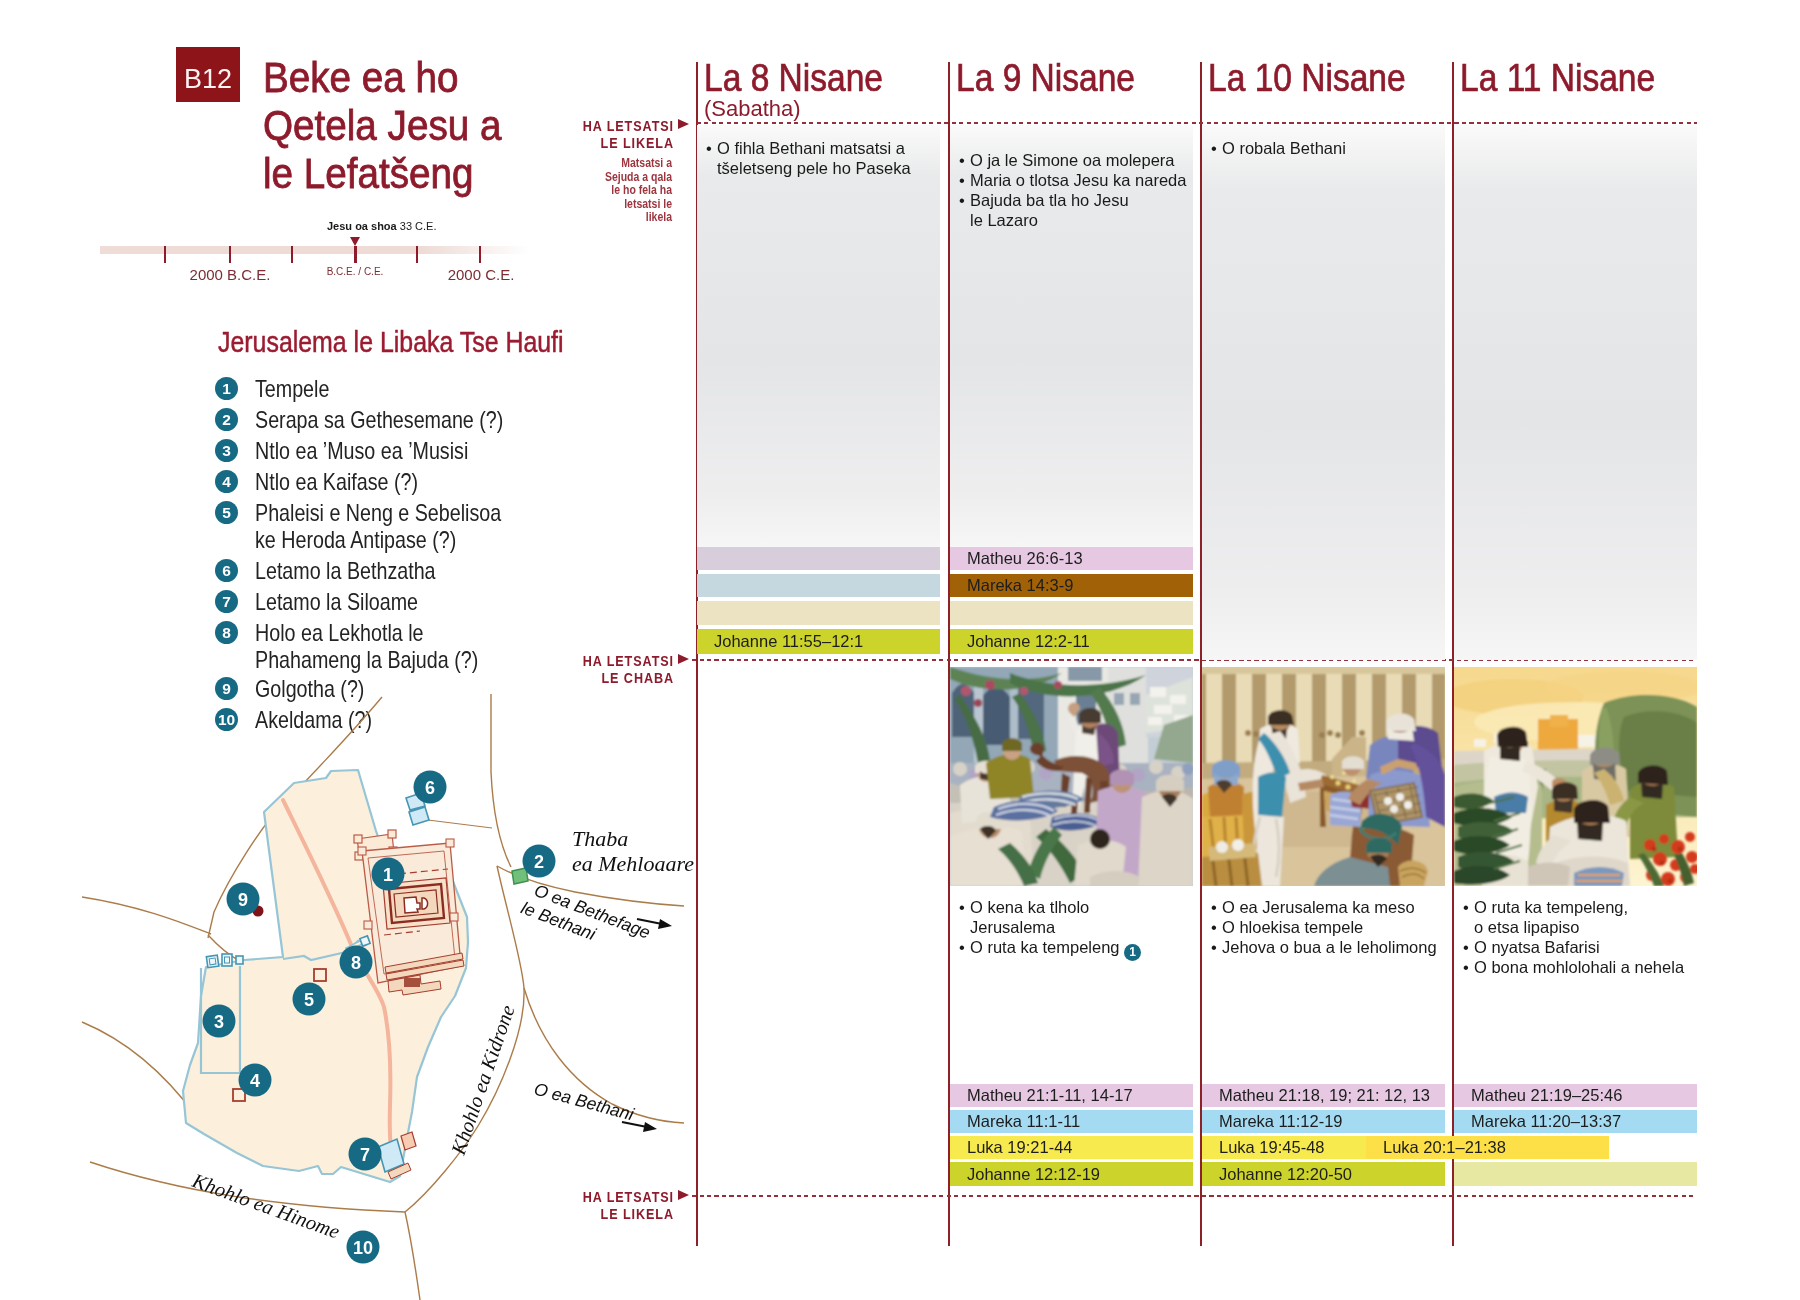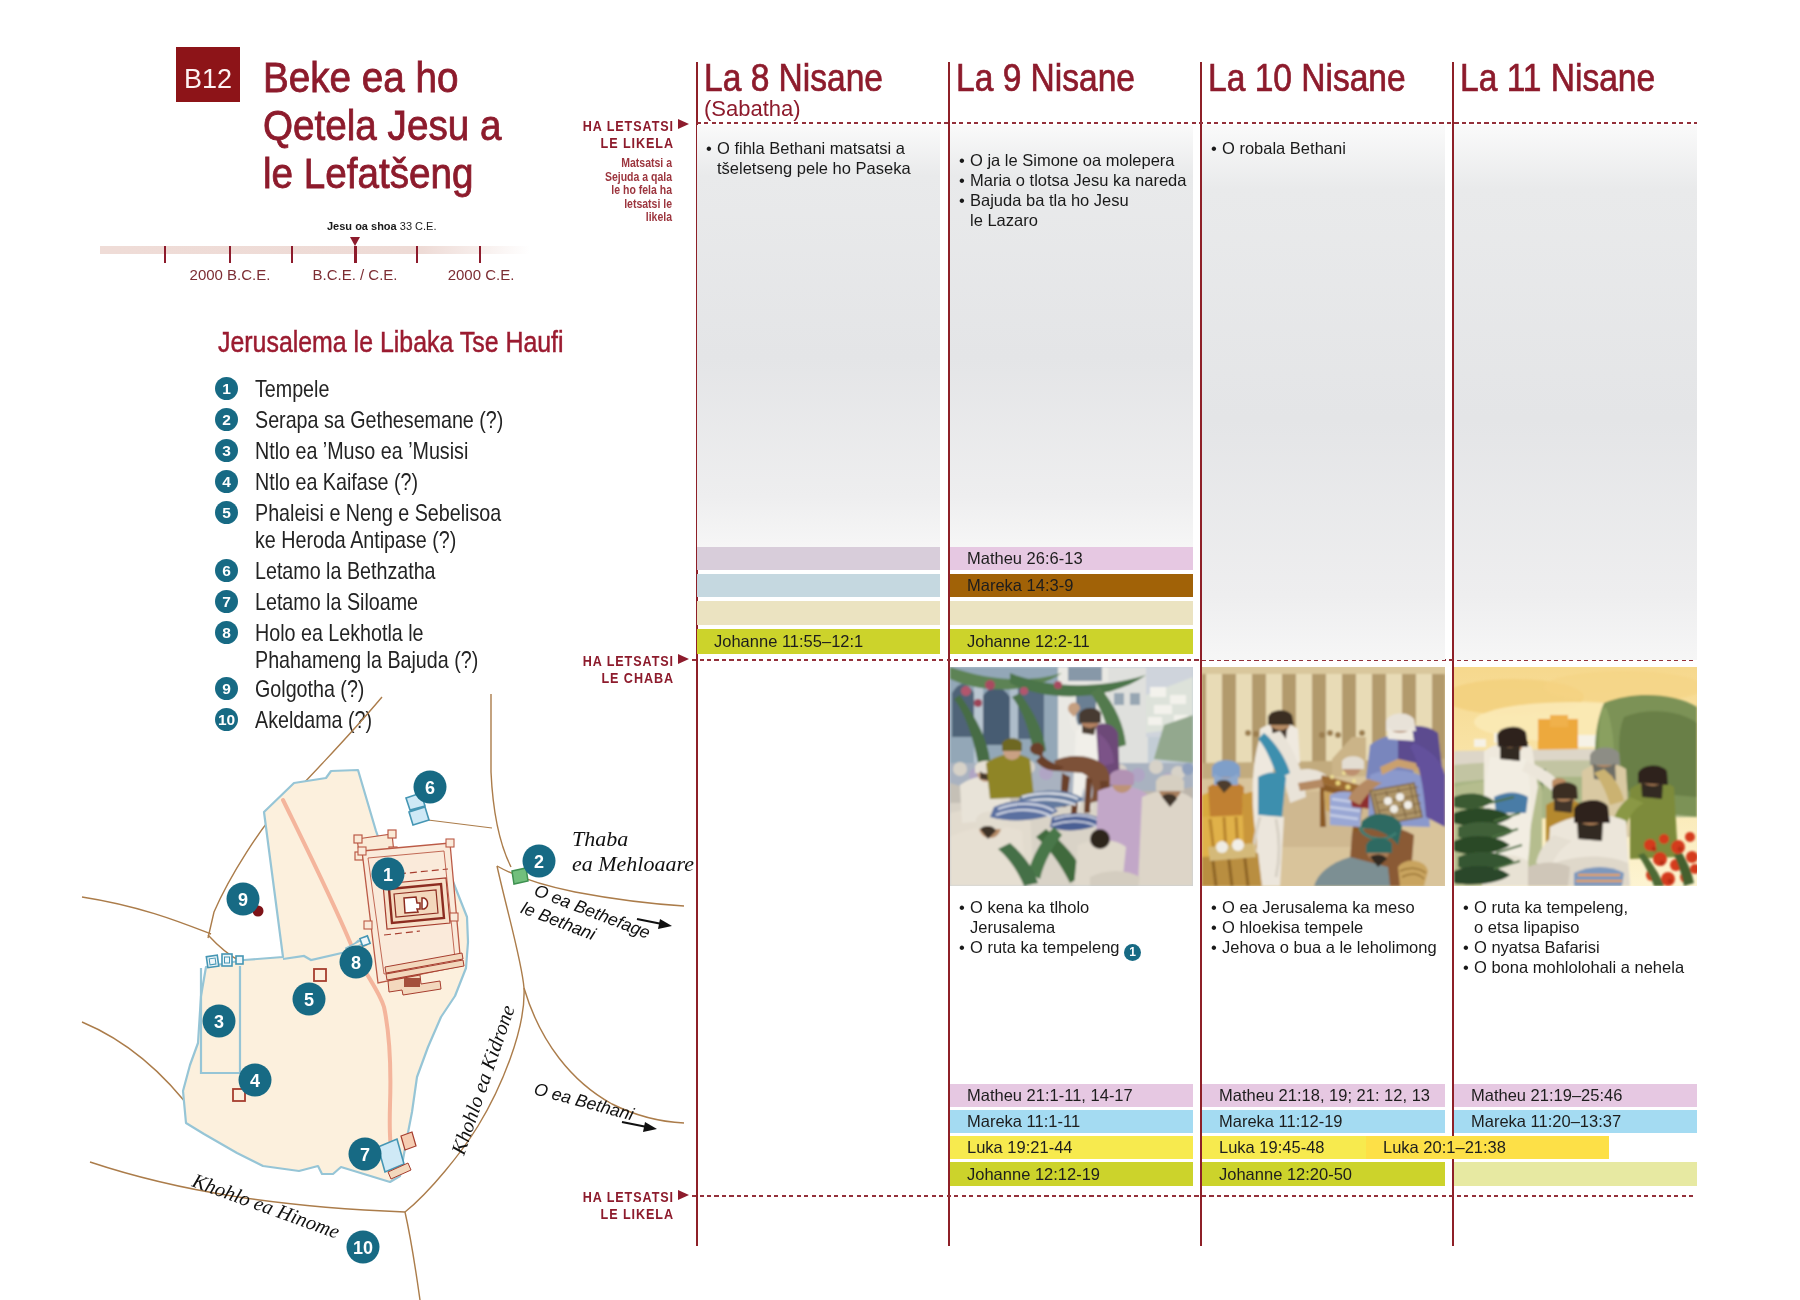--- a/index.html
+++ b/index.html
@@ -33,21 +33,21 @@
 <div class="abs" style="left:100px;top:246px;width:430px;height:8px;background:linear-gradient(90deg,#efdcd7 0%,#eedbd6 75%,rgba(238,219,214,0) 100%);"></div>
 
 <div class="abs" style="left:164px;top:246px;width:2px;height:17px;background:#8d1b2c;"></div>
 <div class="abs" style="left:229px;top:246px;width:2px;height:17px;background:#8d1b2c;"></div>
 <div class="abs" style="left:291px;top:246px;width:2px;height:17px;background:#8d1b2c;"></div>
 <div class="abs" style="left:354px;top:246px;width:3px;height:17px;background:#8d1b2c;"></div>
 <div class="abs" style="left:416px;top:246px;width:2px;height:17px;background:#8d1b2c;"></div>
 <div class="abs" style="left:479px;top:246px;width:2px;height:17px;background:#8d1b2c;"></div>
 
 <div class="abs" style="left:170px;top:266px;width:120px;text-align:center;font-size:15px;color:#7c2d33;">2000 B.C.E.</div>
-<div class="abs" style="left:295px;top:266px;width:120px;text-align:center;font-size:15px;color:#7c2d33;">B.C.E. / C.E.</div>
+<div class="abs" style="left:295px;top:266px;width:120px;text-align:center;font-size:10px;color:#7c2d33;">B.C.E. / C.E.</div>
 <div class="abs" style="left:421px;top:266px;width:120px;text-align:center;font-size:15px;color:#7c2d33;">2000 C.E.</div>
 
 <div class="abs sunlab" style="left:460px;top:117px;width:214px;">HA LETSATSI<br>LE LIKELA</div>
 <div class="abs" style="left:678px;top:119px;width:0;height:0;border-top:5.5px solid rgba(0,0,0,0);border-bottom:5.5px solid rgba(0,0,0,0);border-left:11px solid #8d1b2c;"></div>
 
 <div class="abs" style="left:472px;top:157px;width:200px;font-size:12.5px;line-height:13.5px;font-weight:bold;color:#9c353e;text-align:right;transform:scaleX(0.84);transform-origin:100% 0;">Matsatsi a<br>Sejuda a qala<br>le ho fela ha<br>letsatsi le<br>likela</div>
 
 <div class="abs sunlab" style="left:460px;top:652px;width:214px;">HA LETSATSI<br>LE CHABA</div>
 <div class="abs" style="left:678px;top:654px;width:0;height:0;border-top:5.5px solid rgba(0,0,0,0);border-bottom:5.5px solid rgba(0,0,0,0);border-left:11px solid #8d1b2c;"></div>
 

